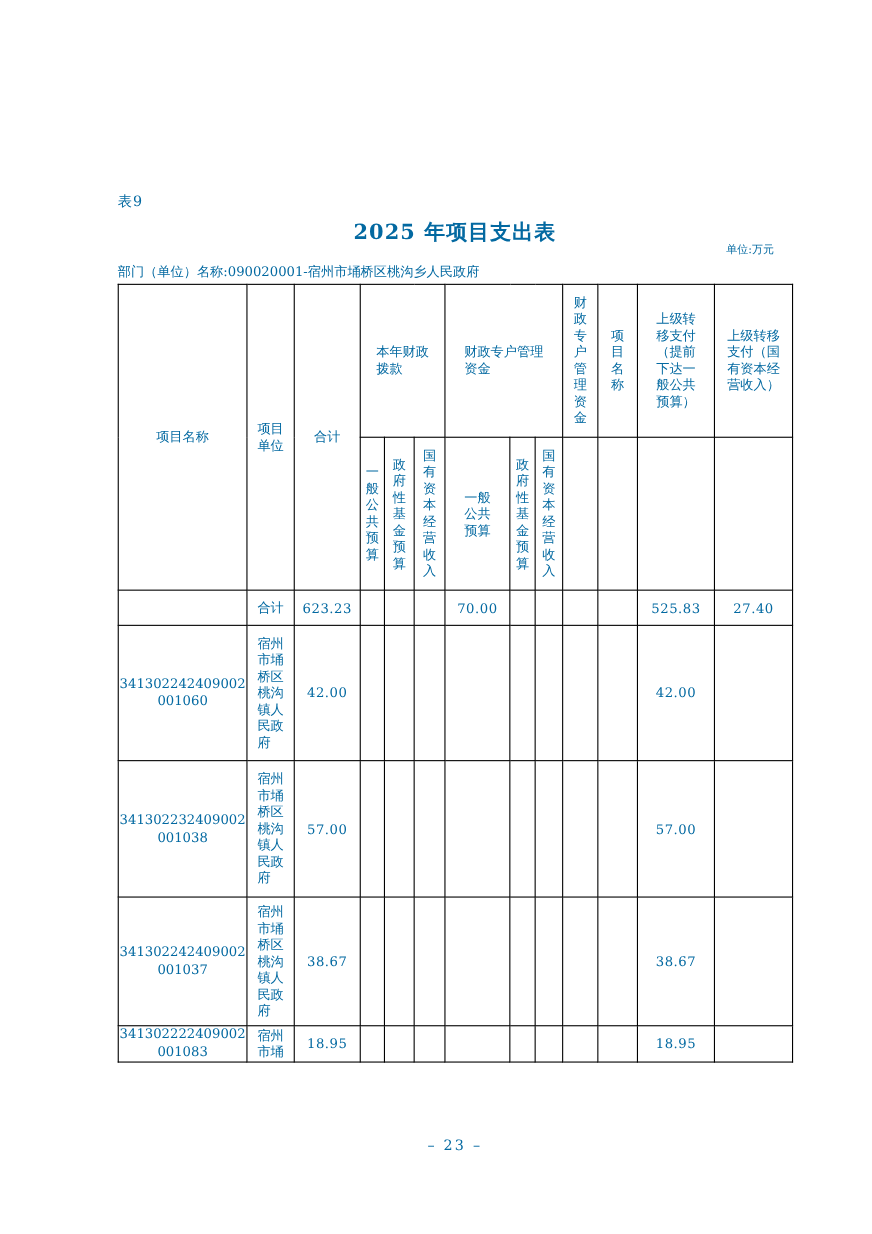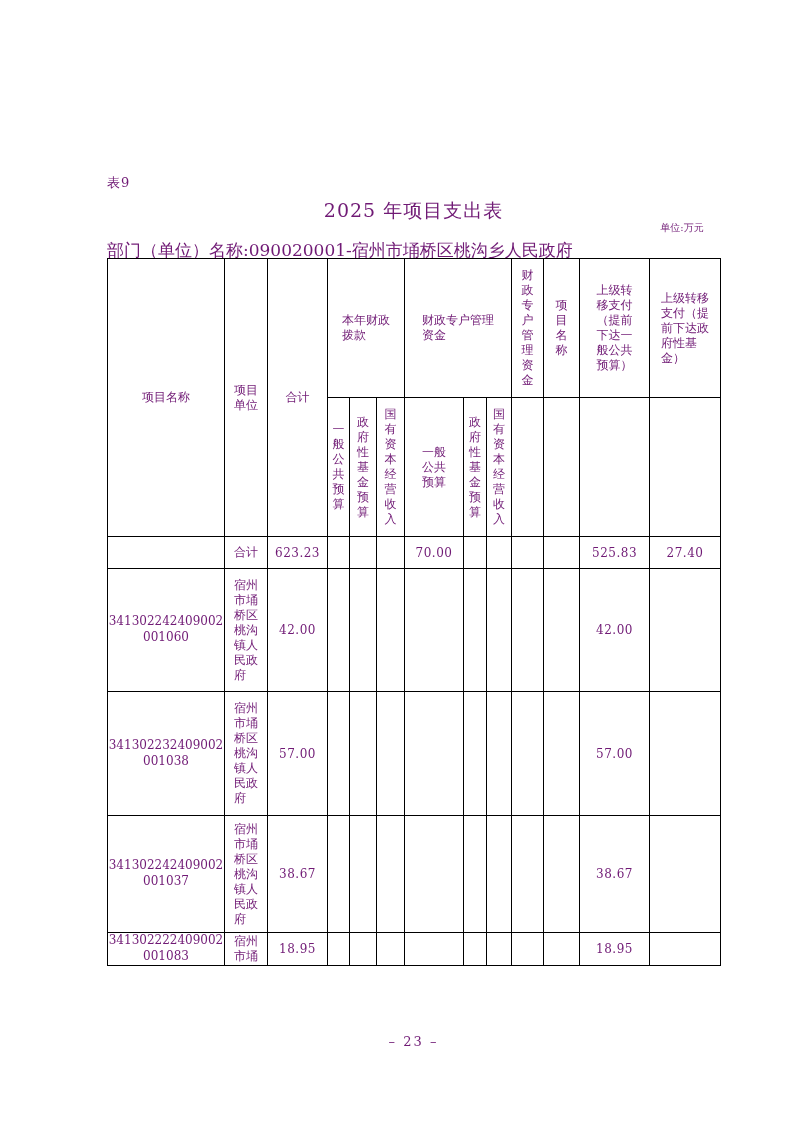--- a/index.html
+++ b/index.html
@@ -1,35 +1,35 @@
 <!DOCTYPE html>
 <html><head>
 <meta charset="utf-8">
 <style>
   html,body{margin:0;padding:0;background:#888;}
   .page{
     position:relative;
     width:793px;height:1122px;
     background:#ffffff;
     font-family:"DejaVu Serif","Liberation Serif",serif;
-    color:#701a75;
+    color:#0369a1;
     overflow:hidden;
     margin:0 auto;
   }
   .table-label{
     position:absolute;left:107px;top:174px;
     font-size:13px;letter-spacing:1px;
   }
   .doc-title{
     position:absolute;left:107px;top:198px;width:613px;
-    text-align:center;font-size:19px;font-weight:normal;letter-spacing:1px;
+    text-align:center;font-size:19px;font-weight:bold;letter-spacing:1px;
   }
   .dept-line{
     position:absolute;left:107px;top:239px;
-    font-size:17px;white-space:nowrap;
+    font-size:12px;white-space:nowrap;
   }
   .unit-note{
     position:absolute;left:656px;top:222px;width:52px;
     font-size:10px;text-align:center;line-height:1.15;
     word-break:break-all;
   }
   table.budget{
     position:absolute;left:107px;top:258px;
     width:613px;
     border-collapse:collapse;
@@ -106,21 +106,21 @@
     <tbody>
       <tr class="hrow1">
         <td rowspan="2"><span>项目名称</span></td>
         <td rowspan="2"><span class="vw2">项目单位</span></td>
         <td rowspan="2"><span>合计</span></td>
         <td colspan="3"><span class="vw4">本年财政拨款</span></td>
         <td colspan="3"><span class="vw6">财政专户管理资金</span></td>
         <td><span class="vw1">财政专户管理资金</span></td>
         <td><span class="vw1">项目名称</span></td>
         <td><span class="vw3">上级转移支付（提前下达一般公共预算）</span></td>
-        <td><span class="vw4">上级转移支付（提前下达政府性基金）</span></td>
+        <td><span class="vw4">上级转移支付（国有资本经营收入）</span></td>
       </tr>
       <tr class="hrow2">
         <td><span class="vw1">一般公共预算</span></td>
         <td><span class="vw1">政府性基金预算</span></td>
         <td><span class="vw1">国有资本经营收入</span></td>
         <td><span class="vw2">一般公共预算</span></td>
         <td><span class="vw1">政府性基金预算</span></td>
         <td><span class="vw1">国有资本经营收入</span></td>
         <td></td>
         <td></td>

